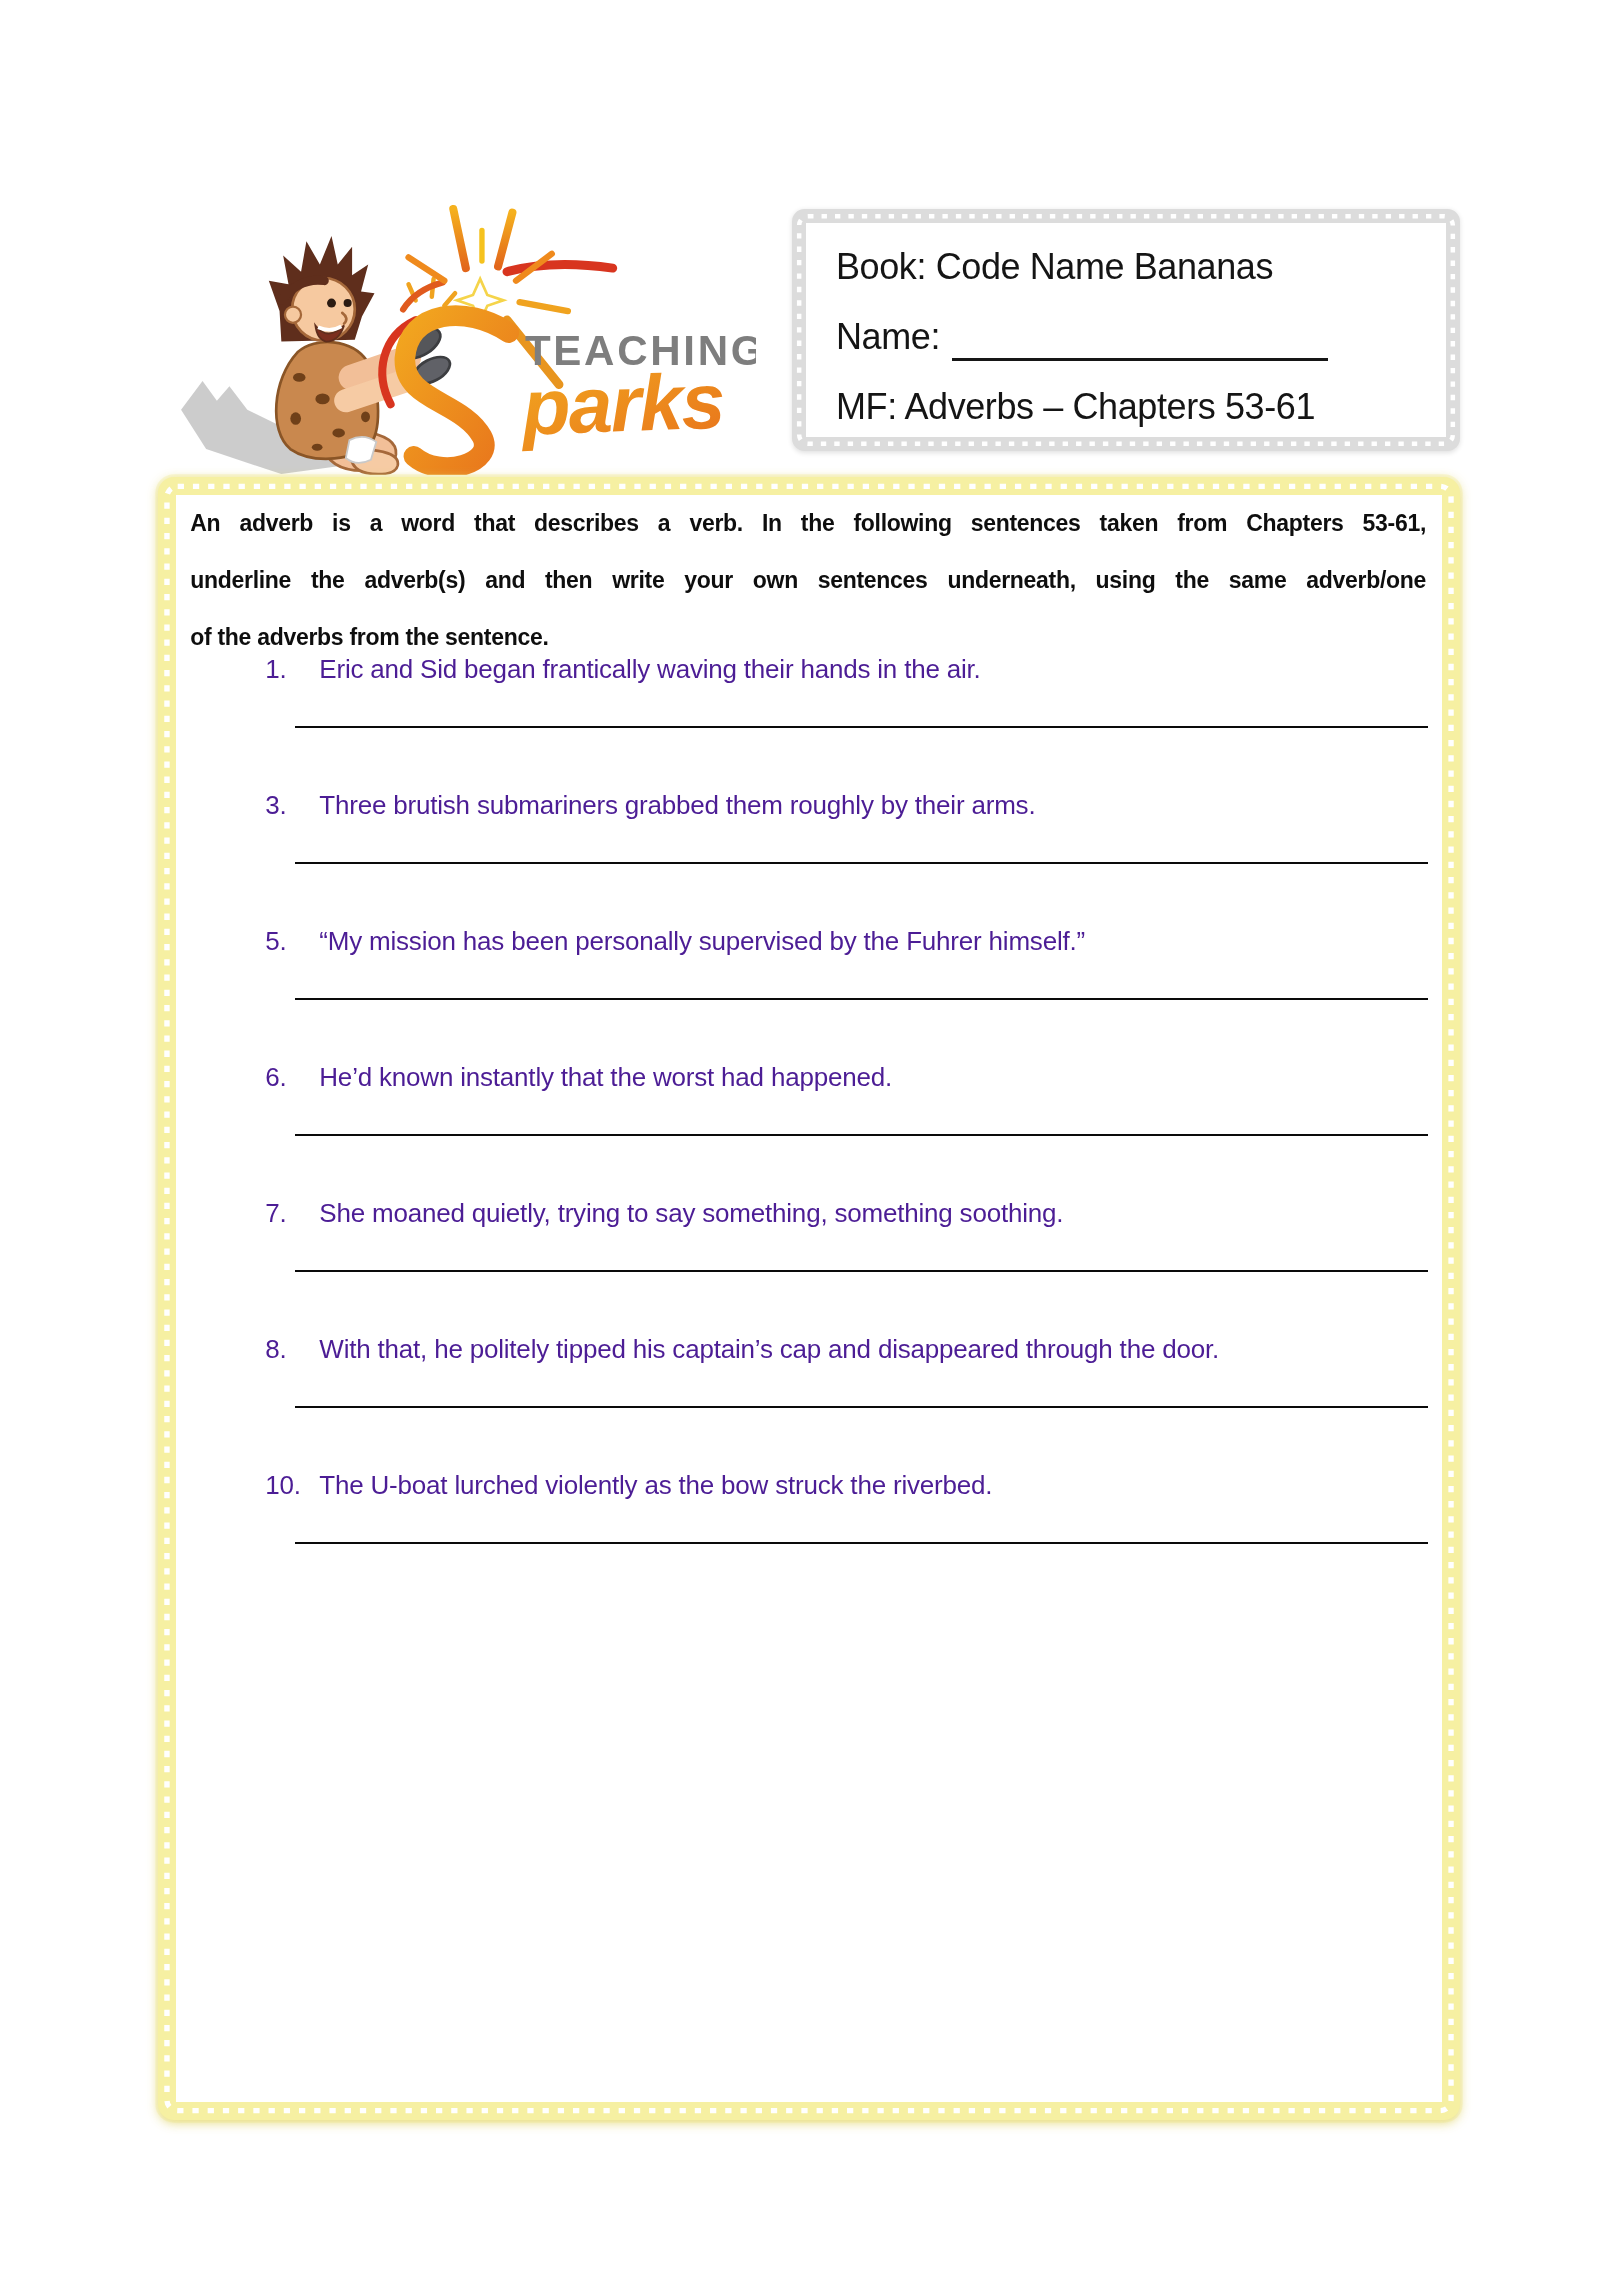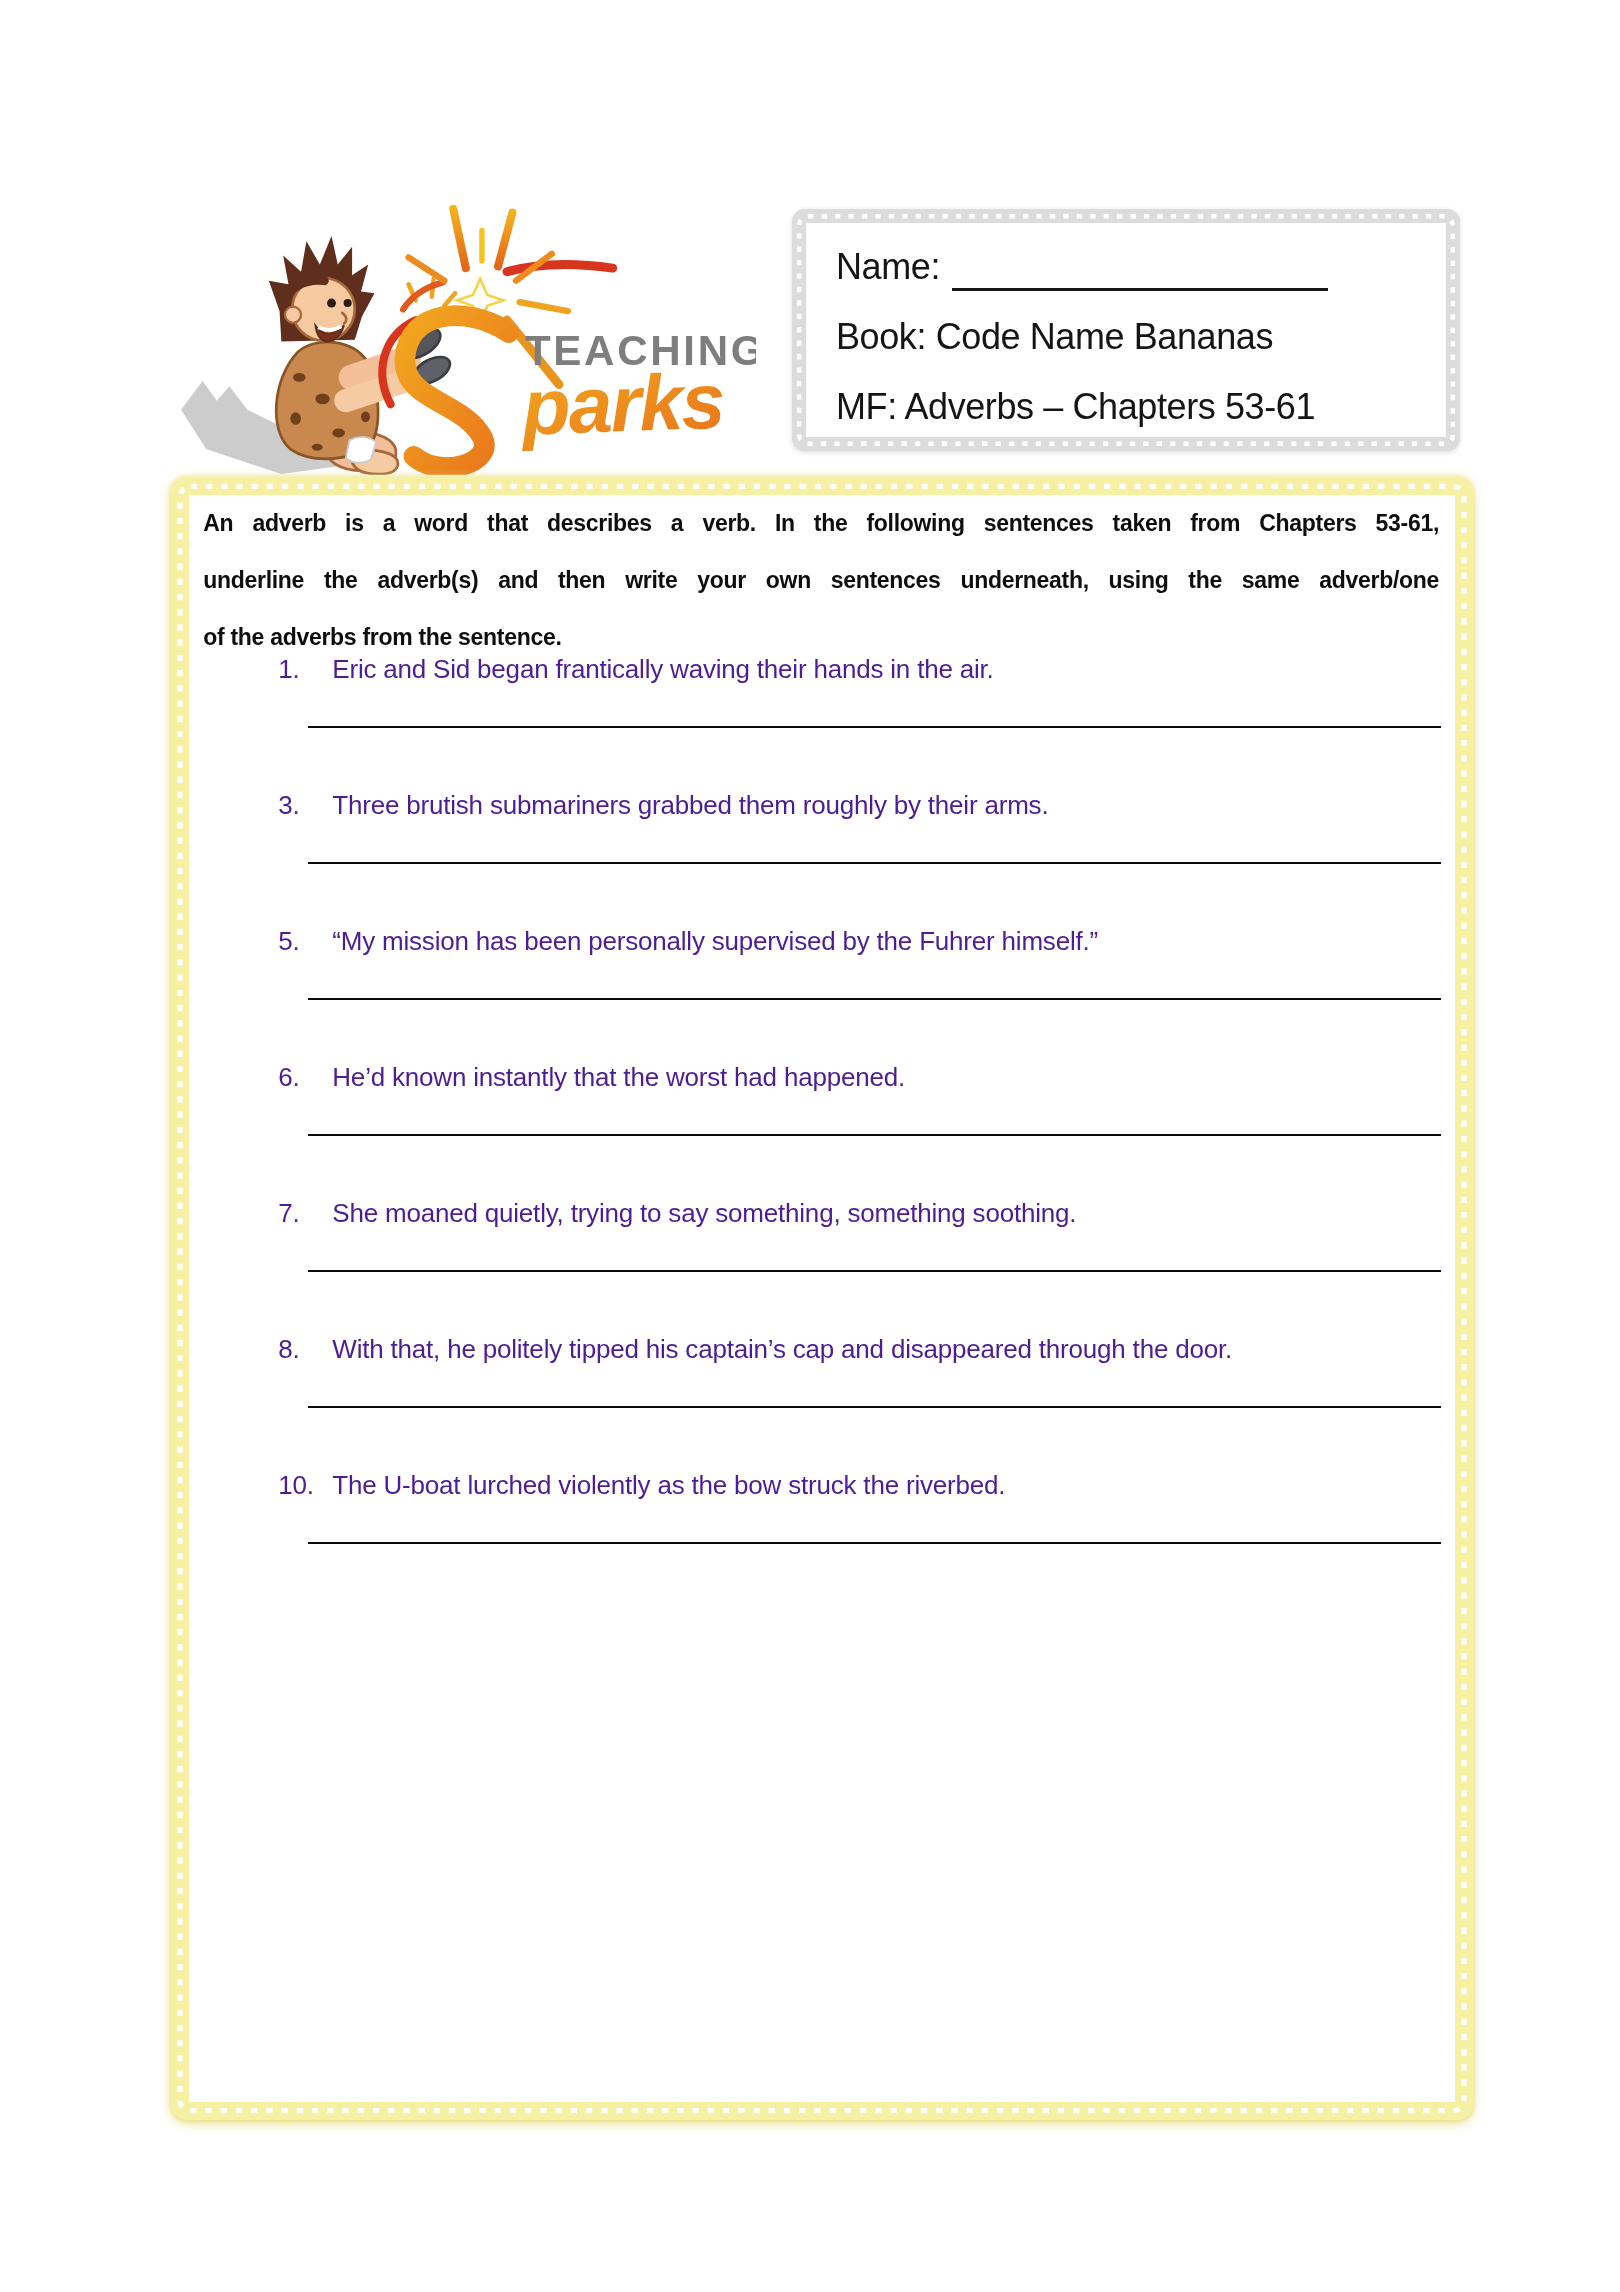--- a/index.html
+++ b/index.html
@@ -19,21 +19,21 @@
   }
   .info-box .frame-dots { position:absolute; left:-14.3px; top:-14.3px; width:668px; height:242px; pointer-events:none; }
   .info-inner { position:relative; padding:9px 0 0 30px; }
   .info-row { position:relative; height:70px; display:flex; align-items:center;
               font-size:36px; letter-spacing:-0.4px; color:#151515; }
   .name-underline { position:absolute; left:116px; bottom:10.7px; width:376px;
                     border-bottom:3.6px solid #161616; height:0; }
 
   
   .main-box {
-    position:absolute; left:171px; top:477px; width:1302px; height:1643px;
+    position:absolute; left:158px; top:477px; width:1302px; height:1643px;
     box-sizing:border-box; border:18px solid #f6f0a2; border-radius:16px;
     background:#fff;
     box-shadow:0 2.7px 10.7px rgba(226,214,110,0.85), 0 0 0 2.7px rgba(246,240,162,0.35);
   }
   .main-box .frame-dots { position:absolute; left:-18px; top:-18px; width:1302px; height:1643px; pointer-events:none; }
   .main-inner { padding:0 16px 0 14.3px; }
 
   .instructions { font-weight:bold; font-size:23px; line-height:57px;
                   letter-spacing:-0.3px; color:#0e0e0e; }
   .jline { text-align:justify; text-align-last:justify; }
@@ -134,25 +134,25 @@
       <text x="422" y="212" font-family="Liberation Sans, sans-serif" font-size="47" font-weight="bold" fill="#7e7e7e" letter-spacing="3">TEACHING</text>
       <text x="420" y="290" font-family="Liberation Sans, sans-serif" font-size="88" font-weight="bold" font-style="italic" fill="url(#og2)" letter-spacing="-2" transform="rotate(-2 420 290)">parks</text>
     </svg>
   </div>
 
   <div class="info-box">
     <svg class="frame-dots" viewBox="0 0 746 270" width="668" height="242">
       <rect x="8" y="8" width="730" height="254" rx="10" fill="none" stroke="#ffffff" stroke-width="5" stroke-dasharray="6 9"></rect>
     </svg>
     <div class="info-inner">
+      <div class="info-row">Book: Code Name Bananas</div>
       <div class="info-row">
         <span>Name:</span>
         <span class="name-underline"></span>
       </div>
-      <div class="info-row">Book: Code Name Bananas</div>
       <div class="info-row">MF: Adverbs – Chapters 53-61</div>
     </div>
   </div>
 
   <div class="main-box">
     <svg class="frame-dots" viewBox="0 0 1454 1834" width="1302" height="1643">
       <rect x="10" y="10" width="1434" height="1814" rx="12" fill="none" stroke="#ffffff" stroke-width="6" stroke-dasharray="7 10"></rect>
     </svg>
     <div class="main-inner">
       <div class="instructions">

